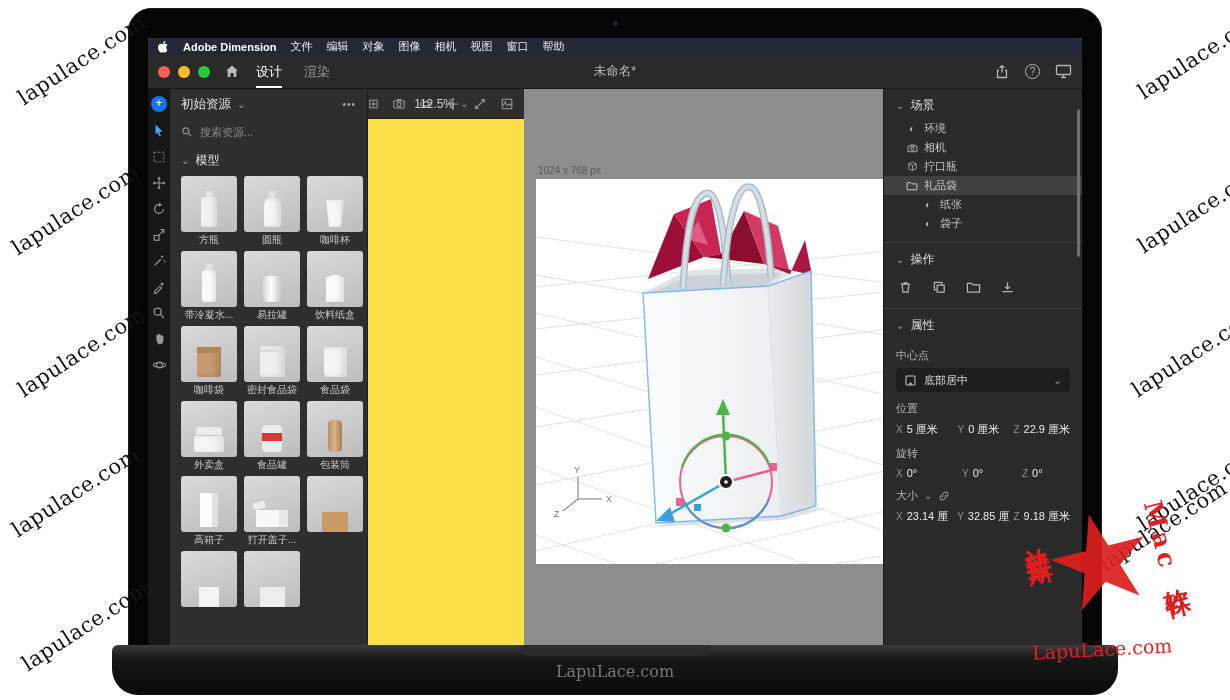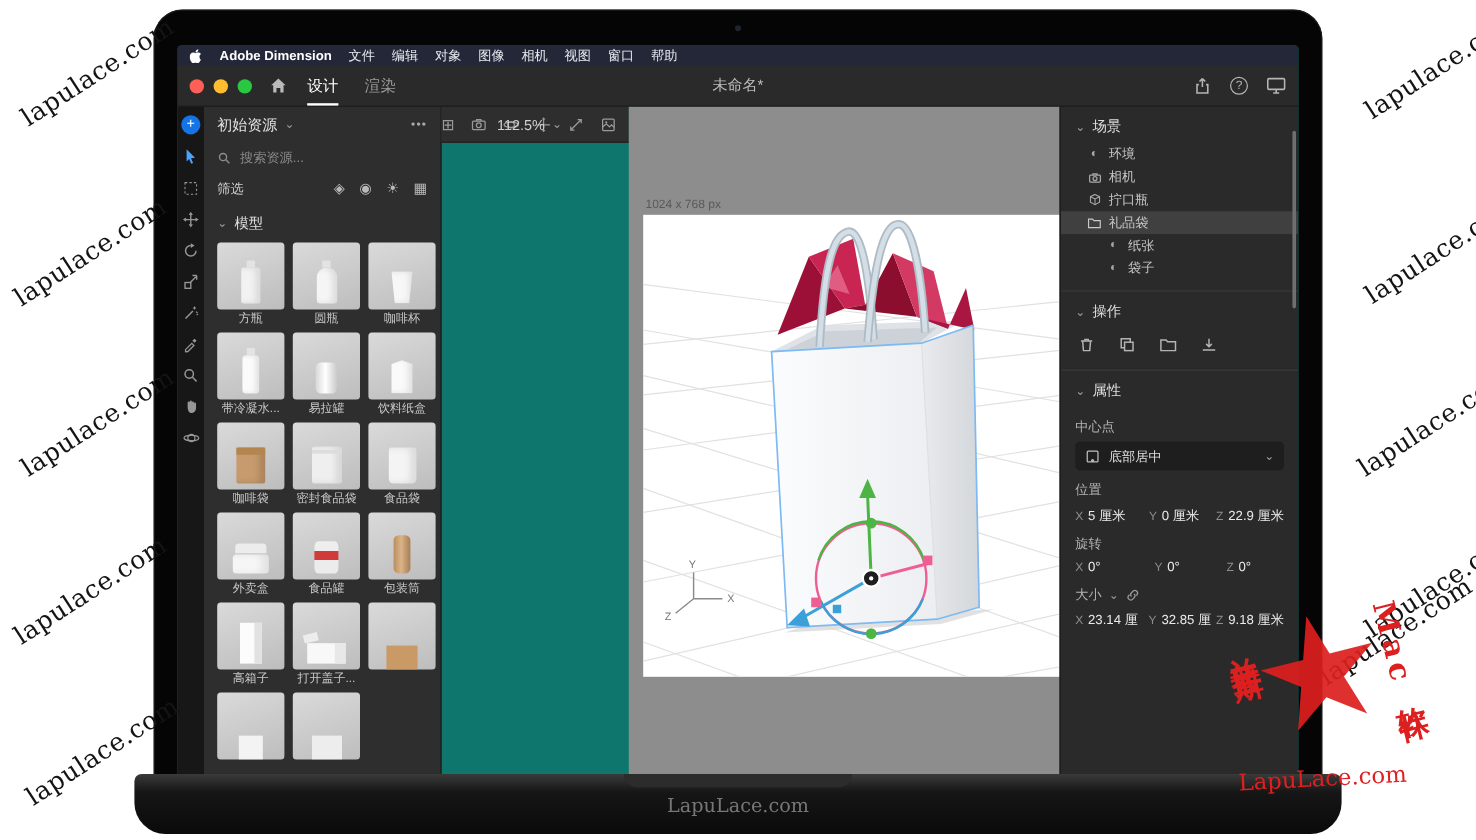--- a/index.html
+++ b/index.html
@@ -18,21 +18,21 @@
   .camera-dot { position:absolute; left:50%; top:13px; width:5px; height:5px; border-radius:50%;
                 background:#1f2430; transform:translateX(-50%); }
   .chin { position:absolute; left:112px; top:645px; width:1006px; height:50px; z-index:11;
           background:linear-gradient(#3a3a3a,#161616 30%,#0a0a0a); border-radius:6px 6px 26px 26px;
           display:flex; align-items:center; justify-content:center; }
   .chin .groove { position:absolute; left:50%; top:0; transform:translateX(-50%);
           width:190px; height:11px; background:#2c2c2c; border-radius:0 0 12px 12px; }
   .chin .brand { color:#777; font-size:16px; font-family:"DejaVu Serif", serif; margin-top:2px; }
 
   
-  .screen { position:relative; width:934px; height:610px; background:#0f766e; overflow:hidden;
+  .screen { position:relative; width:934px; height:610px; background:#fde047; overflow:hidden;
             display:flex; flex-direction:column; border-radius:3px; }
 
   
   .menubar { height:17px; background:#232738; display:flex; align-items:center; gap:14px;
              padding:0 10px; flex:none; }
   .menubar .apple { display:flex; align-items:center; }
   .menubar .appname { color:#fff; font-weight:bold; font-size:11px; }
   .menubar .mitem { color:#e7e9f0; font-size:11px; }
 
   
@@ -305,27 +305,20 @@
             <span class="chev">⌄</span>
             <span class="more">•••</span>
           </div>
           <div class="searchrow">
             <svg width="12" height="12" viewBox="0 0 16 16" fill="none" stroke="#8f8f8f" stroke-width="1.5">
                 <circle cx="6.5" cy="6.5" r="4"></circle>
                 <path d="M9.6 9.6 13.5 13.5"></path>
               </svg>
             <input placeholder="搜索资源..." style="">
           </div>
-          <div class="filterrow">
-            <span class="flabel">筛选</span>
-            <span class="ficon">◈</span>
-            <span class="ficon">◉</span>
-            <span class="ficon">☀</span>
-            <span class="ficon">▦</span>
-          </div>
           <div class="secrow">
             <span class="chev">⌄</span>
             <span class="stitle">模型</span>
           </div>
           <div class="agrid">
             <div class="cell">
                 <div class="tile">
                   <div class="sh s-bsq"></div>
                 </div>
                 <div class="tlabel">方瓶</div>

